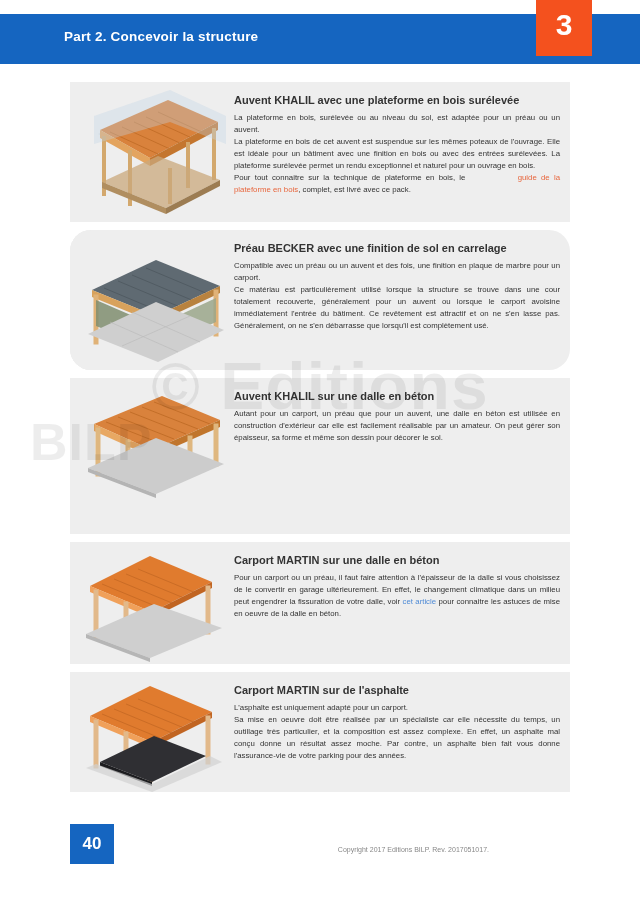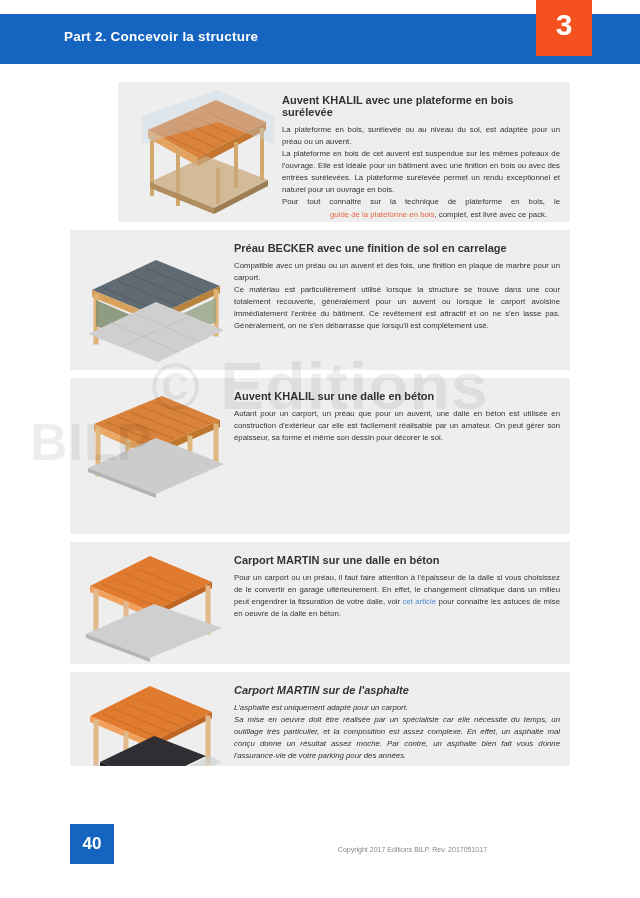--- a/index.html
+++ b/index.html
@@ -169,21 +169,21 @@
   </div>
   <div class="header-badge">3</div>
 
   <div class="watermark">
     <span>© Editions</span>
     <span class="wm2">BILP</span>
   </div>
 
   <div class="content">
 
-    <div class="section" style="height:140px;margin-left:48px;">
+    <div class="section" style="height:140px;">
       <div class="thumb">
         <svg width="158" height="140" viewBox="0 0 158 140">
           <rect x="0" y="0" width="158" height="140" fill="#eeeeee"></rect>
           <polygon points="28,52 96,22 146,44 78,80" fill="#cfd6dc" opacity="0.55"></polygon>
           <polygon points="30,48 98,18 148,40 80,76" fill="#d9823c"></polygon>
           <g stroke="#b8651f" stroke-width="0.8" opacity="0.8">
             <line x1="40" y1="50" x2="88" y2="72"></line>
             <line x1="52" y1="45" x2="100" y2="67"></line>
             <line x1="64" y1="40" x2="112" y2="62"></line>
             <line x1="76" y1="35" x2="124" y2="57"></line>
@@ -207,21 +207,21 @@
       <div class="text-col">
         <div class="sec-title">Auvent KHALIL avec une plateforme en bois surélevée</div>
         <div class="sec-body">
           <span>La plateforme en bois, surélevée ou au niveau du sol, est adaptée pour un préau ou un auvent.</span><br>
           <span>La plateforme en bois de cet auvent est suspendue sur les mêmes poteaux de l'ouvrage. Elle est idéale pour un bâtiment avec une finition en bois ou avec des entrées surélevées. La plateforme surélevée permet un rendu exceptionnel et naturel pour un ouvrage en bois.</span><br>
           <span>Pour tout connaitre sur la technique de plateforme en bois, le </span><a class="lnk" href="#">guide de la plateforme en bois</a><span>, complet, est livré avec ce pack.</span>
         </div>
       </div>
     </div>
 
-    <div class="section" style="height:140px;">
+    <div class="section" style="height:140px;border-radius:21px;">
       <div class="thumb">
         <svg width="158" height="140" viewBox="0 0 158 140">
           <rect x="0" y="0" width="158" height="140" fill="#eeeeee"></rect>
           <polygon points="22,60 86,30 150,56 86,86" fill="#5f6a72"></polygon>
           <g stroke="#4a545b" stroke-width="0.7">
             <line x1="34" y1="58" x2="96" y2="84"></line>
             <line x1="48" y1="51" x2="110" y2="77"></line>
             <line x1="62" y1="45" x2="124" y2="71"></line>
             <line x1="76" y1="38" x2="138" y2="64"></line>
           </g>
@@ -308,21 +308,21 @@
         </svg>
       </div>
       <div class="text-col">
         <div class="sec-title">Carport MARTIN sur une dalle en béton</div>
         <div class="sec-body">
           <span>Pour un carport ou un préau, il faut faire attention à l'épaisseur de la dalle si vous choisissez de le convertir en garage ultérieurement. En effet, le changement climatique dans un milieu peut engendrer la fissuration de votre dalle, voir </span><a class="lnk-blue" href="#">cet article</a><span> pour connaitre les astuces de mise en oeuvre de la dalle en béton.</span>
         </div>
       </div>
     </div>
 
-    <div class="section" style="height:94px;font-style:italic;">
+    <div class="section" style="height:120px;">
       <div class="thumb">
         <svg width="158" height="122" viewBox="0 0 158 122">
           <rect x="0" y="0" width="158" height="122" fill="#eeeeee"></rect>
           <polygon points="20,44 80,14 142,40 82,70" fill="#e07b2e"></polygon>
           <polygon points="20,44 82,70 82,76 20,50" fill="#f0a05a"></polygon>
           <polygon points="82,70 142,40 142,46 82,76" fill="#c16522"></polygon>
           <g stroke="#bf6422" stroke-width="0.8" opacity="0.85">
             <line x1="32" y1="42" x2="90" y2="66"></line>
             <line x1="44" y1="37" x2="102" y2="61"></line>
             <line x1="56" y1="32" x2="114" y2="56"></line>

